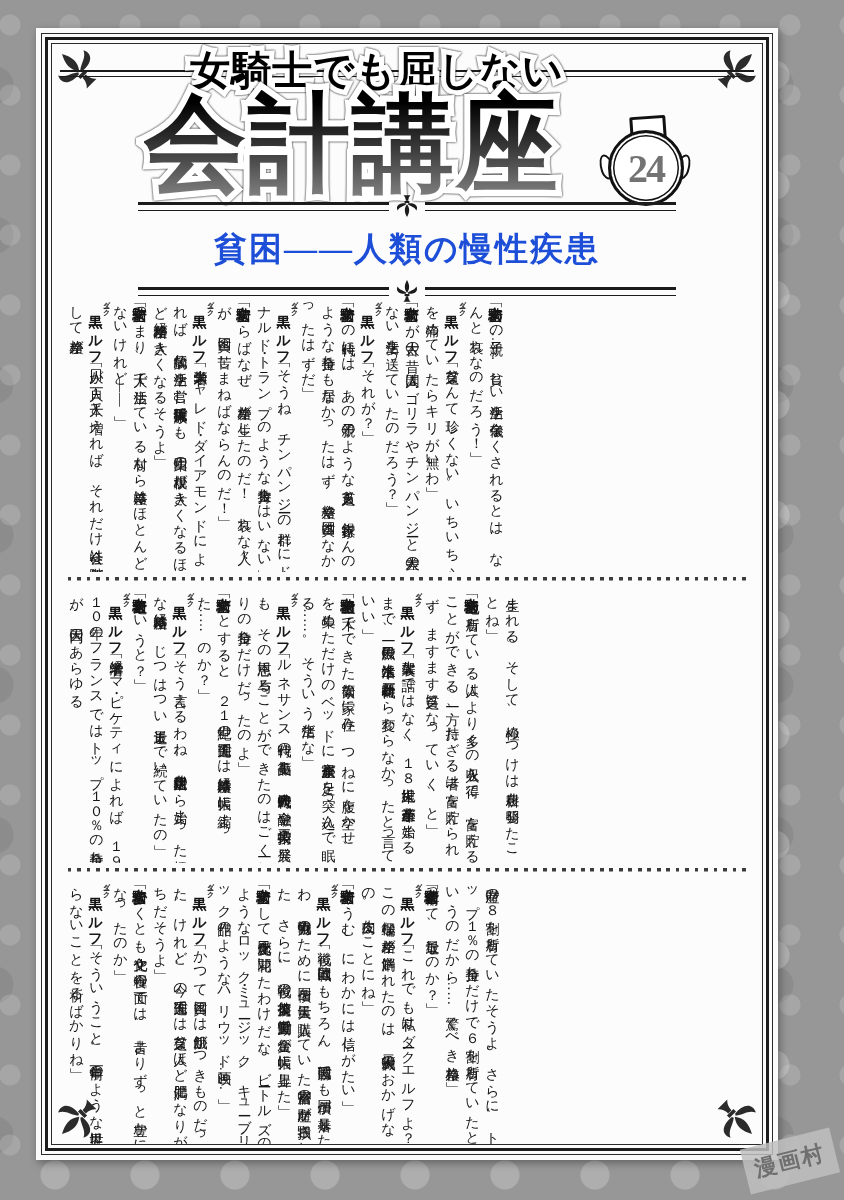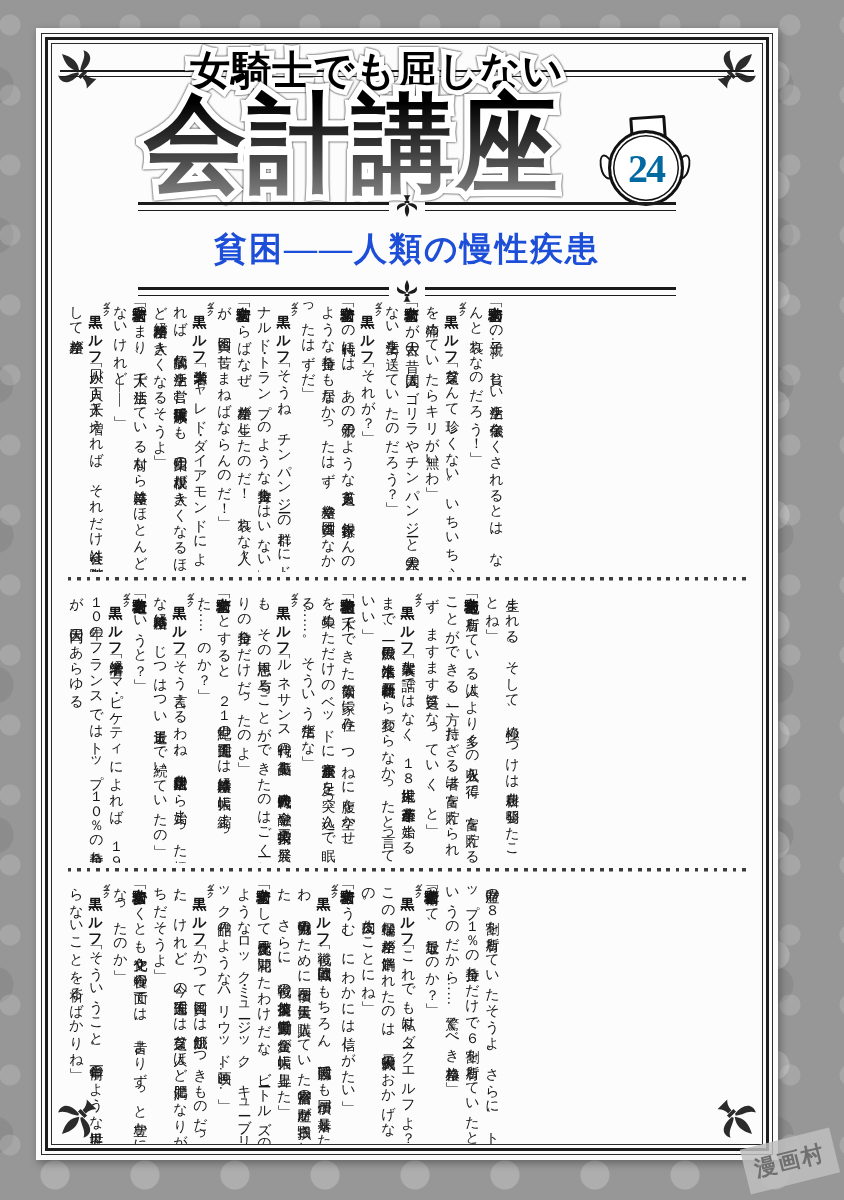--- a/index.html
+++ b/index.html
@@ -46,21 +46,21 @@
   .fill{position:relative; color:#000;}
   .title-main .fill{
     background:linear-gradient(to bottom,#000 15%, #3c3c3c 55%, #8a8a8a 100%);
     -webkit-background-clip:text; background-clip:text; color:transparent;}
   .badge{position:absolute; right:78px; top:72px; width:78px; height:94px;}
   .badge .crown{position:absolute; left:24px; top:0; width:30px; height:18px;
     border:3px solid #111; background:#fff; border-radius:2px; transform:rotate(-4deg);}
   .badge .ring{position:absolute; left:2px; top:14px; width:70px; height:70px;
     border:3px solid #111; border-radius:50%; background:#fff; box-shadow:inset 0 0 0 2px #fff, inset 0 0 0 3.5px #111;
     display:flex; align-items:center; justify-content:center;}
-  .badge .num{font-family:"Liberation Serif", serif; font-weight:700; font-size:40px; color:#0369a1; letter-spacing:-2px;}
+  .badge .num{font-family:"Liberation Serif", serif; font-weight:700; font-size:40px; color:#737373; letter-spacing:-2px;}
   .badge .orn-l,.badge .orn-r{position:absolute; top:38px; width:10px; height:22px; border:2.5px solid #111; border-radius:50% 50% 50% 50%/60% 60% 40% 40%; background:#fff;}
   .badge .orn-l{left:-6px; transform:rotate(-18deg);}
   .badge .orn-r{right:-6px; transform:rotate(18deg);}
 
   
   .subtitle-block{position:absolute; left:86px; right:86px; top:150px;}
   .sub-rule{display:flex; align-items:center; gap:6px;}
   .sub-rule .line{flex:1; height:5px; border-top:3px solid #1b1b1b; border-bottom:1.5px solid #1b1b1b;}
   .sub-fleur{width:24px; height:24px; color:#1b1b1b; flex:0 0 auto;}
   .sub-fleur svg{width:100%; height:100%; fill:currentColor;}

